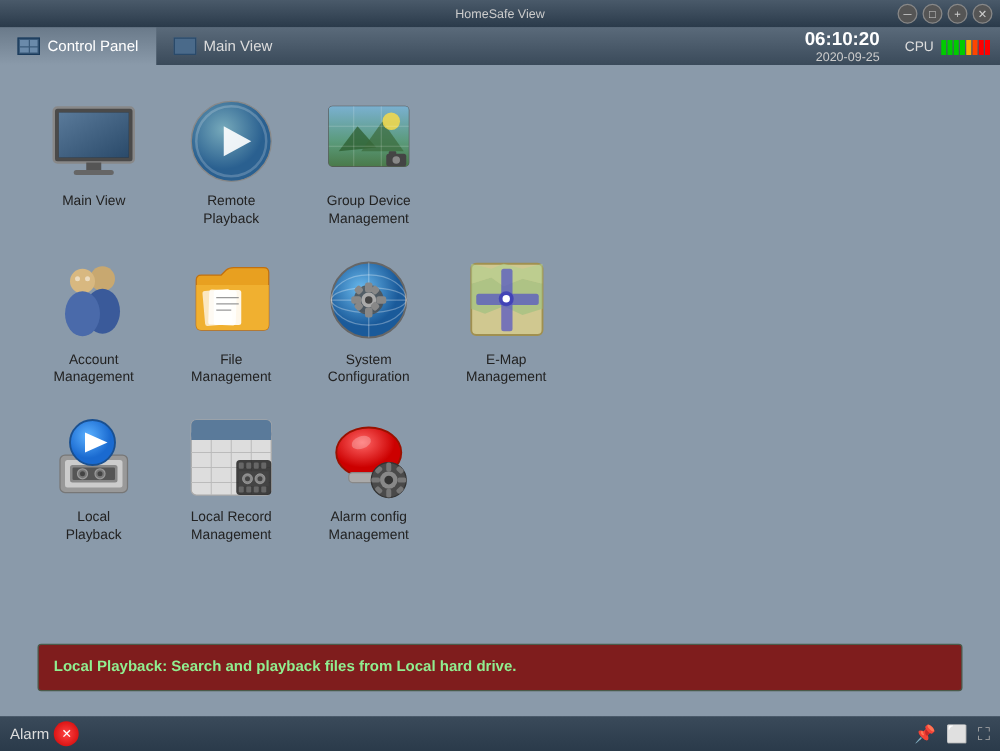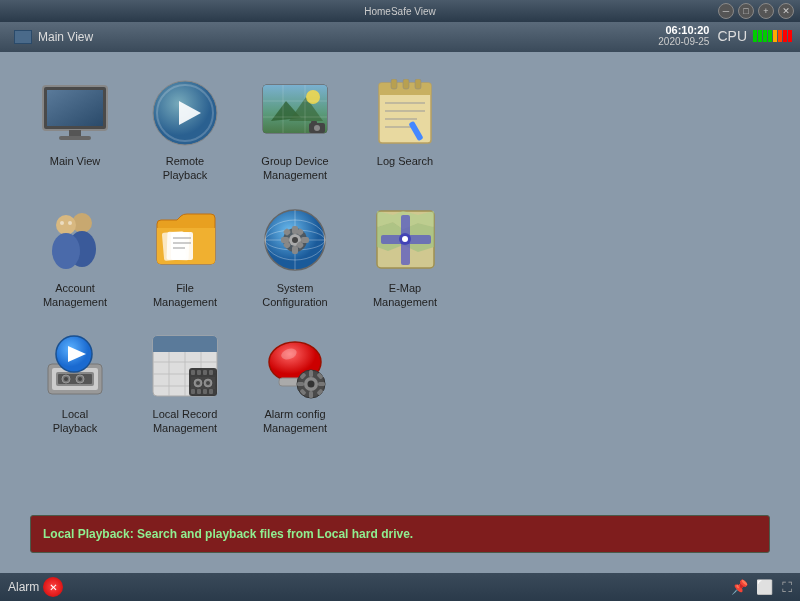--- a/index.html
+++ b/index.html
@@ -96,32 +96,32 @@
     #clock-area {
       position: absolute;
       right: 8px;
       top: 2px;
       display: flex;
       align-items: center;
       gap: 4px;
     }
     #clock-time {
       color: #fff;
-      font-size: 11px;
+      font-size: 15px;
       font-weight: bold;
       line-height: 1.1;
     }
     #clock-date {
       color: #ccc;
       font-size: 10px;
     }
     #cpu-label {
       color: #ddd;
-      font-size: 14px;
-      margin-left: 4px;
+      font-size: 11px;
+      margin-left: 16px;
       text-align: right;
     }
     #cpu-bar {
       display: flex;
       gap: 1px;
       margin-left: 2px;
     }
     .cpu-seg {
       width: 4px;
       height: 12px;
@@ -242,20 +242,29 @@
   <span class="title">HomeSafe View</span>
   <div class="win-controls">
     <div class="win-btn">─</div>
     <div class="win-btn">□</div>
     <div class="win-btn">+</div>
     <div class="win-btn">✕</div>
   </div>
 </div>
 
 <div id="tabbar">
+  <div class="tab active">
+    <div class="tab-icon-grid">
+      <span></span>
+        <span></span>
+        <span></span>
+        <span></span>
+    </div>
+    <span>Control Panel</span>
+  </div>
   <div class="tab">
     <div class="tab-icon"></div>
     <span>Main View</span>
   </div>
 
   <div id="clock-area">
     <div class="clock-block">
       <div id="clock-time">06:10:20</div>
       <div id="clock-date">2020-09-25</div>
     </div>
@@ -339,43 +348,20 @@
             <line x1="2" y1="34" x2="66" y2="34" stroke="rgba(255,255,255,0.3)" stroke-width="0.5"></line>
 
             <rect x="48" y="40" width="16" height="10" rx="2" fill="#444"></rect>
             <circle cx="56" cy="45" r="3" fill="#888"></circle>
             <rect x="50" y="38" width="6" height="3" rx="1" fill="#444"></rect>
           </svg>
         </div>
         <span class="icon-label">Group Device<br>Management</span>
       </div>
 
-      <div class="app-icon">
-        <div class="icon-img">
-          <svg width="60" height="68" viewBox="0 0 60 68">
-
-            <rect x="4" y="4" width="52" height="60" rx="3" fill="#e8d9a0" stroke="#b8a060" stroke-width="1.5"></rect>
-            <rect x="4" y="4" width="52" height="12" rx="3" fill="#c8b060"></rect>
-            <rect x="4" y="10" width="52" height="6" fill="#c8b060"></rect>
-
-            <rect x="16" y="0" width="6" height="10" rx="2" fill="#b8a050" stroke="#888" stroke-width="0.5"></rect>
-            <rect x="28" y="0" width="6" height="10" rx="2" fill="#b8a050" stroke="#888" stroke-width="0.5"></rect>
-            <rect x="40" y="0" width="6" height="10" rx="2" fill="#b8a050" stroke="#888" stroke-width="0.5"></rect>
-
-            <line x1="10" y1="24" x2="50" y2="24" stroke="#999" stroke-width="1"></line>
-            <line x1="10" y1="32" x2="50" y2="32" stroke="#999" stroke-width="1"></line>
-            <line x1="10" y1="40" x2="42" y2="40" stroke="#999" stroke-width="1"></line>
-            <line x1="10" y1="48" x2="38" y2="48" stroke="#999" stroke-width="1"></line>
-
-            <rect x="38" y="42" width="6" height="20" rx="2" transform="rotate(-30,41,52)" fill="#4488ff"></rect>
-            <polygon points="36,56 42,58 38,62" fill="#ffcc00" transform="rotate(-30,41,52) translate(0,18)"></polygon>
-          </svg>
-        </div>
-        <span class="icon-label">Log Search</span>
-      </div>
     </div>
 
     <div class="icon-row">
 
       <div class="app-icon">
         <div class="icon-img">
           <svg width="70" height="65" viewBox="0 0 70 65">
 
             <circle cx="42" cy="16" r="10" fill="#c8a870"></circle>
             <ellipse cx="42" cy="42" rx="14" ry="18" fill="#3a5a9a"></ellipse>

